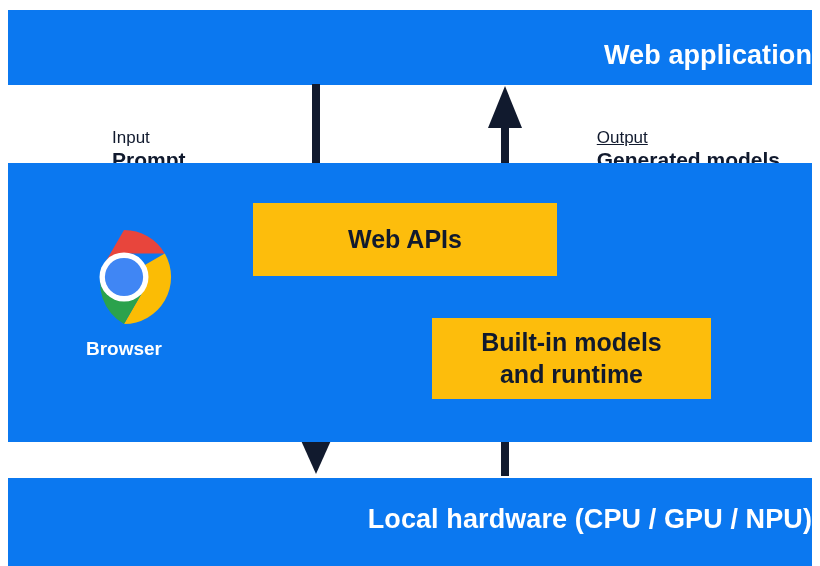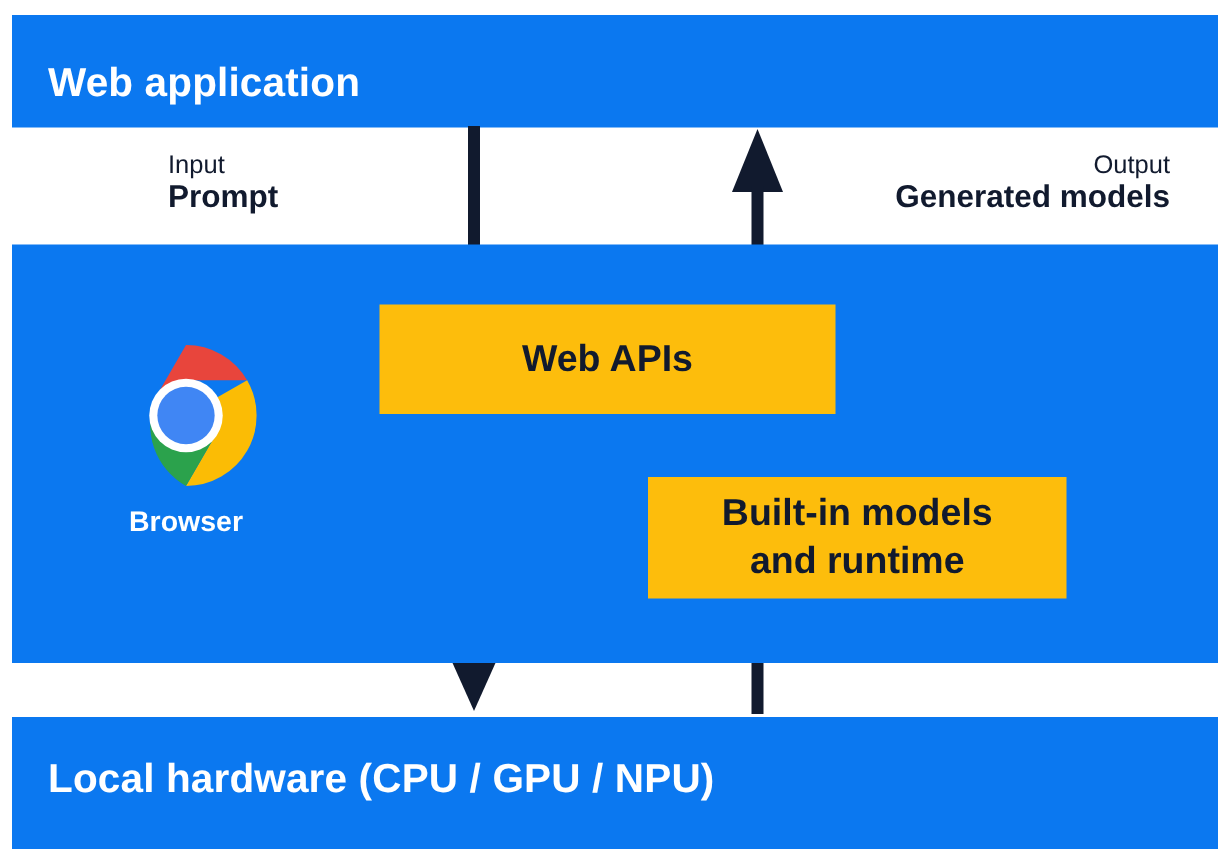--- a/index.html
+++ b/index.html
@@ -40,56 +40,58 @@
     left: 8px;
     top: 478px;
     width: 804px;
     height: 90px;
   }
 
   .band-title {
     position: absolute;
     left: 0;
     right: 0;
-    text-align: left;
+    text-align: right;
     color: #ffffff;
     font-size: 27px;
     font-weight: bold;
     letter-spacing: 0.1px;
     line-height: 1;
     padding-left: 24px;
   }
   #band-top .band-title { top: 32px; }
   #band-bottom .band-title { top: 28px; }
 
   
   .io-label {
     position: absolute;
     color: #111A2E;
     line-height: 1.18;
   }
   .io-label .io-kind {
     display: block;
     font-size: 17px;
     font-weight: normal;
+    margin-top: 28px;
   }
   .io-label .io-value {
     display: block;
     font-size: 21px;
     font-weight: bold;
   }
   #io-input {
     left: 112px;
     top: 100px;
     text-align: left;
   }
   #io-output {
     right: 40px;
     top: 100px;
-    text-align: right;
+    text-align: left;
+    text-decoration: underline;
   }
 
   
   .connector {
     position: absolute;
   }
   #conn-input-down { left: 296px; top: 84px; }
   #conn-output-up  { left: 485px; top: 84px; }
 
   

